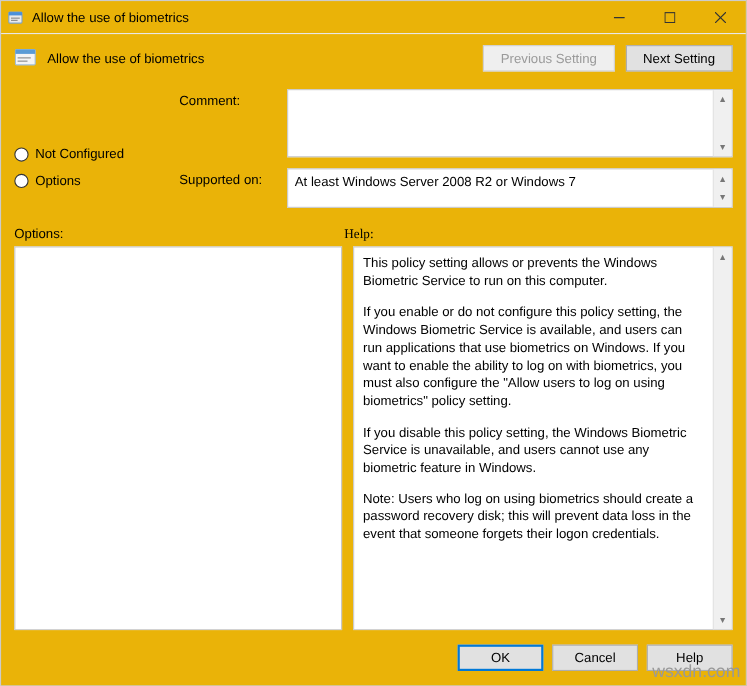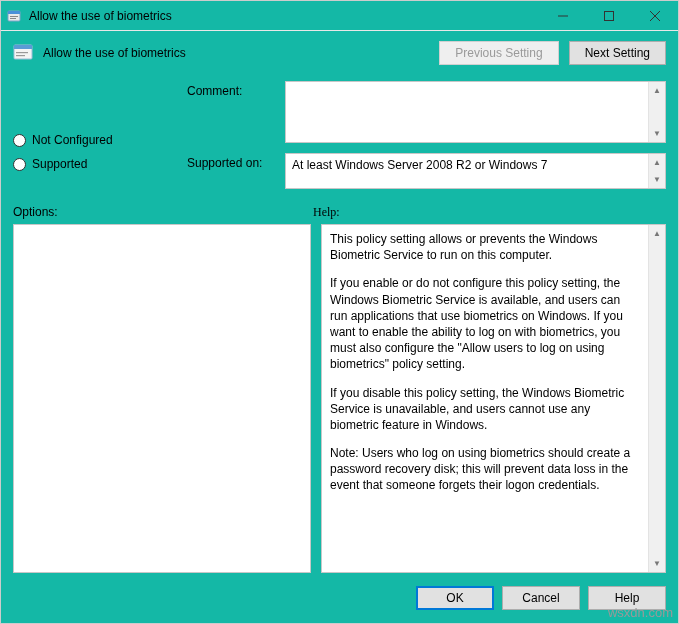--- a/index.html
+++ b/index.html
@@ -1,36 +1,36 @@
 <!DOCTYPE html>
 <html><head>
 <meta charset="utf-8">
 <style>
   * { box-sizing: border-box; }
   html, body { margin:0; padding:0; font-family: "Segoe UI", Tahoma, sans-serif; font-size:12px; color:#000; background:#fff; }
-  .window { width:679px; height:624px; border:1px solid #ccc; display:flex; flex-direction:column; background:#14b8a6; }
+  .window { width:679px; height:624px; border:1px solid #ccc; display:flex; flex-direction:column; background:#eab308; }
   .titlebar { height:30px; display:flex; align-items:center; padding-left:6px; border-bottom:1px solid #e8e8e8; }
   .titlebar .tbicon { width:16px; height:16px; margin-right:6px; }
   .titlebar .title { flex:1; font-size:12px; }
   .winbtns { display:flex; }
   .winbtn { width:46px; height:30px; display:flex; align-items:center; justify-content:center; color:#555; }
   .content { flex:1; display:flex; flex-direction:column; padding:10px 12px 0 12px; overflow:hidden; }
   .row1 { display:flex; align-items:center; margin-bottom:16px; }
   .row1 .cfgicon { width:24px; height:20px; margin-right:6px; }
   .row1 .ptitle { flex:1; font-size:12px; }
   .navbtns { display:flex; gap:10px; }
   button.std { font:12px "Segoe UI", sans-serif; height:24px; padding:0 15px; border:1px solid #adadad; background:#e1e1e1; min-width:88px;text-align:center; }
   button.std:disabled { color:#9a9a9a; background:#efefef; border-color:#d0d0d0; }
   .cfgarea { display:flex; gap:10px; margin-bottom:8px; }
   .radios { width:140px; display:flex; flex-direction:column; gap:10px; padding-top:4px;margin-top:48px; }
   .radioitem { display:flex; align-items:center; gap:6px; position:relative; }
   .radiocircle { width:13px; height:13px; border:1px solid #333; border-radius:50%; display:inline-flex; align-items:center; justify-content:center; background:#fff; }
   .radiocircle.sel::after { content:""; width:7px; height:7px; background:#333; border-radius:50%; }
   .rhs { flex:1; display:flex; flex-direction:column; gap:10px; }
-  .labrow { display:flex; align-items:flex-start; gap:8px;margin-left:24px; }
+  .labrow { display:flex; align-items:flex-start; gap:8px; }
   .labrow .lab { width:90px; padding-top:3px; }
   .txtbox { flex:1; border:1px solid #c7c7c7; background:#fff; position:relative; display:flex; }
   .txtbox .inner { flex:1; padding:4px 6px; font-size:12px; color:#000; min-height:0; overflow:hidden; }
   .txtbox.comment { height:62px; }
   .txtbox.support { height:36px; }
   .scrollbar { width:17px; background:#f0f0f0; border-left:1px solid #e3e3e3; display:flex; flex-direction:column; justify-content:space-between; }
   .scrollbtn { height:17px; display:flex; align-items:center; justify-content:center; color:#777; font-size:8px; }
   .midlabels { display:flex; margin:8px 0 4px 0; }
   .midlabels .left { width:300px; }
   .midlabels .right { flex:1;font-family:Liberation Serif, serif; }
@@ -99,21 +99,21 @@
     </div>
 
     <div class="cfgarea">
       <div class="radios">
         <label class="radioitem">
           <span class="radiocircle"></span>
           <span>Not Configured</span>
         </label>
         <label class="radioitem">
           <span class="radiocircle"></span>
-          <span>Supported</span>
+          <span>Options</span>
         </label>
       </div>
 
       <div class="rhs">
         <div class="labrow">
           <div class="lab">Comment:</div>
           <div class="txtbox comment">
             <div class="inner"></div>
             <div class="scrollbar">
               <div class="scrollbtn">▲</div>
@@ -158,13 +158,13 @@
   </div>
 
   <div class="footer">
     <button class="std ok">OK</button>
     <button class="std">Cancel</button>
     <button class="std">Help</button>
   </div>
 
 </div>
 
-<div style="position:fixed; right:6px; bottom:4px; font-size:13px; color:#999;">wsxdn.com</div>
+<div style="position:fixed; right:6px; bottom:4px; font-size:16px; color:#999;">wsxdn.com</div>
 
 </body></html>

